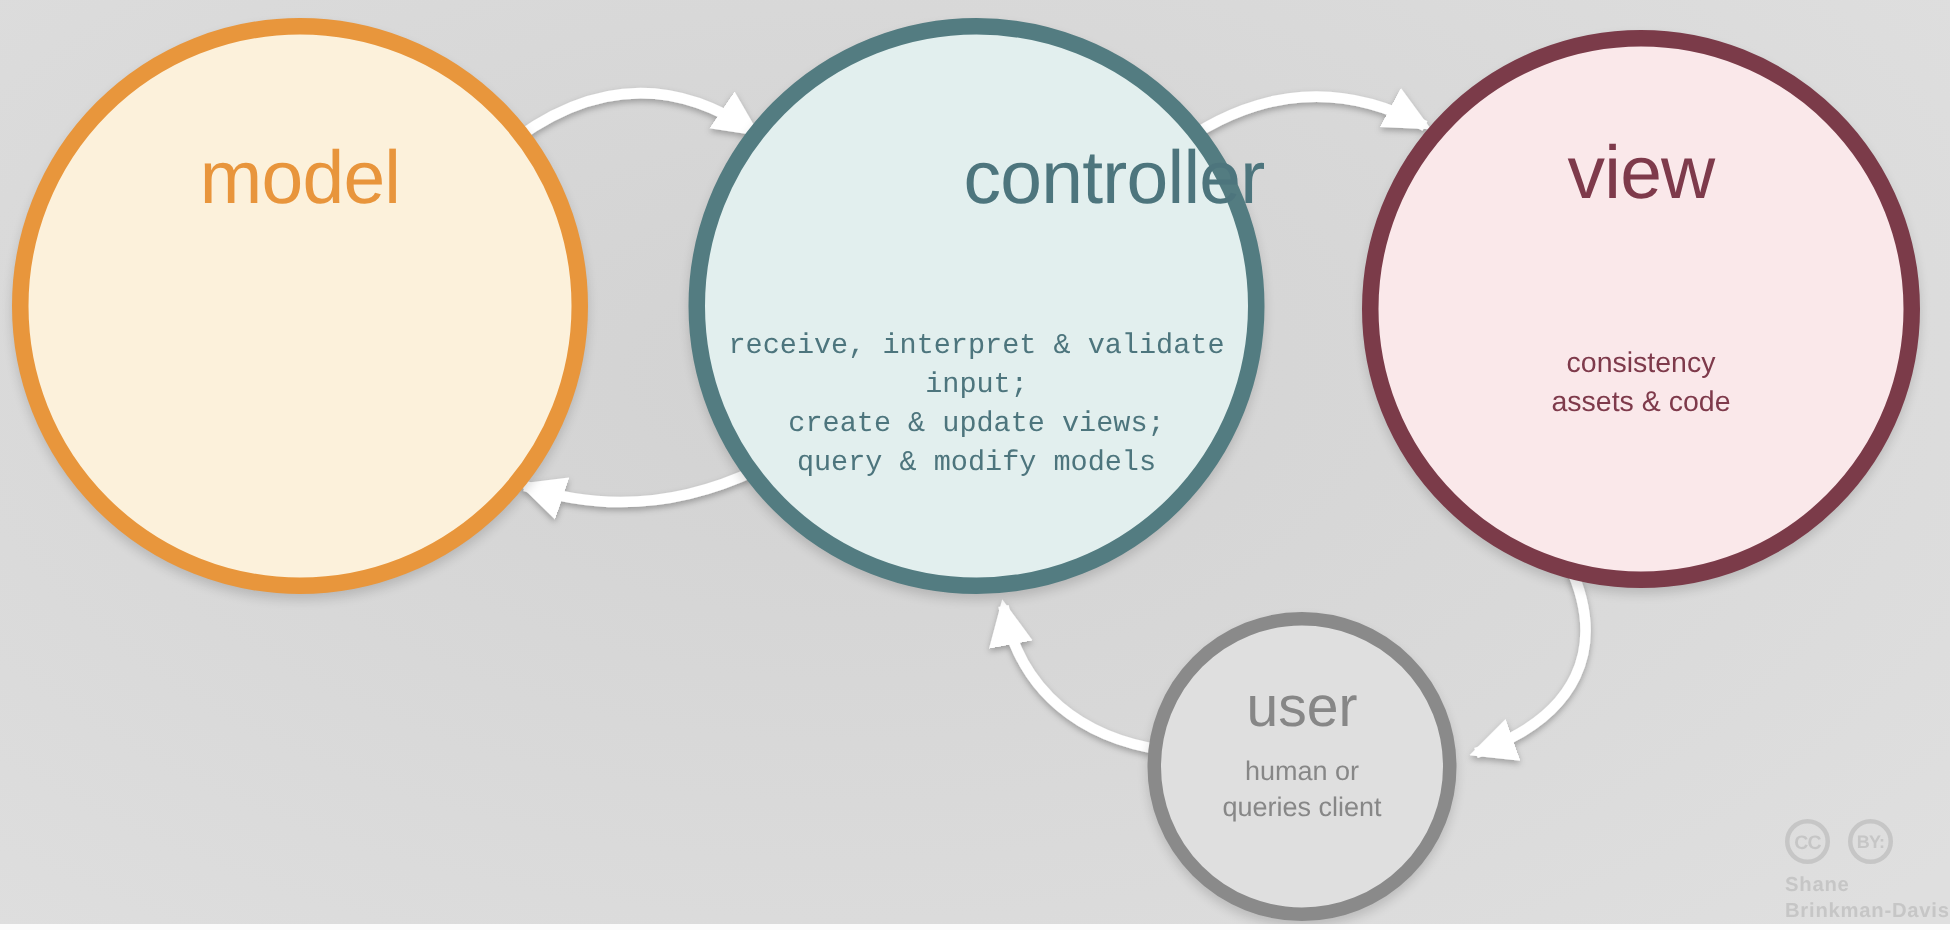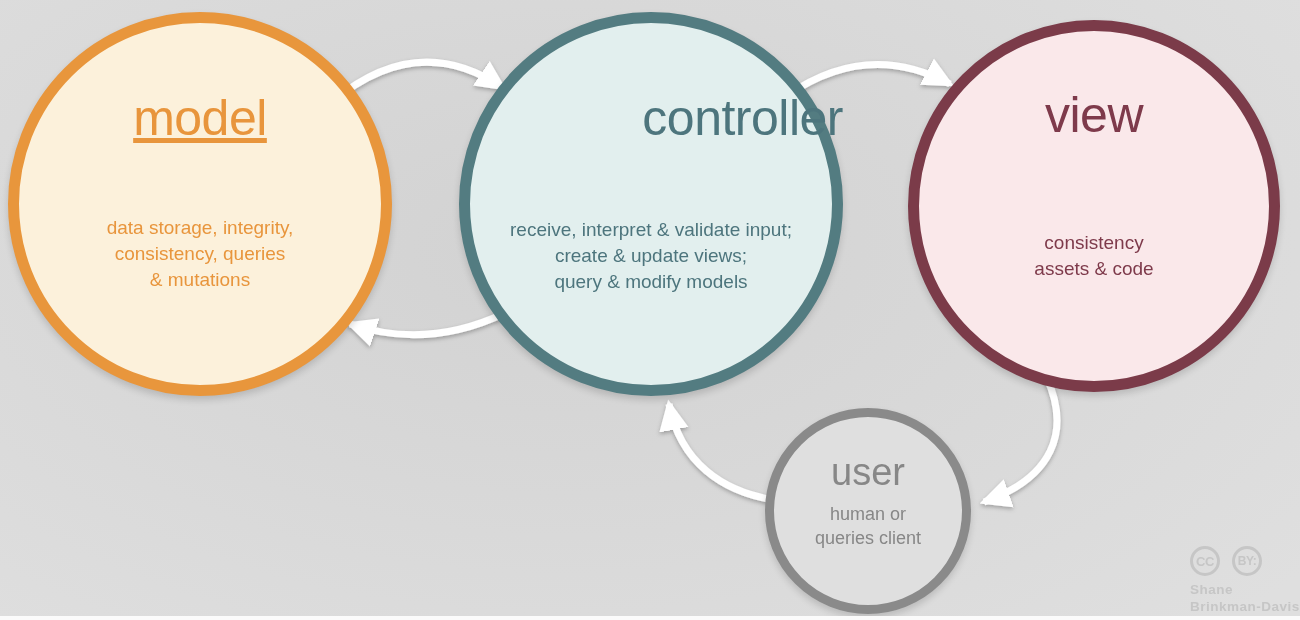--- a/index.html
+++ b/index.html
@@ -70,29 +70,24 @@
       <path d="M 1046 376 C 1072 432 1052 478 984 502" marker-end="url(#head)"></path>
       <path d="M 775 500 C 722 492 680 462 669 404" marker-end="url(#head)"></path>
     </g>
   </svg>
 
   <div class="node node-model" style="border-color: rgb(232, 150, 60); background-color: rgb(252, 241, 219);"></div>
   <div class="node node-controller" style="border-color: rgb(83, 124, 129); background-color: rgb(226, 239, 238);"></div>
   <div class="node node-view" style="border-color: rgb(123, 59, 73); background-color: rgb(250, 232, 234);"></div>
   <div class="node node-user" style="border-color: rgb(138, 138, 138); background-color: rgb(223, 223, 223);"></div>
 
-  <div class="label title-lg title-model" style="color: rgb(232, 149, 60); text-decoration: underline;">model</div>
-  <div class="label body-txt body-model" style="color: rgb(232, 149, 60);">
-    <div>data storage, integrity,</div>
-    <div>consistency, queries</div>
-    <div>&amp; mutations</div>
-  </div>
+  <div class="label title-lg title-model" style="color: rgb(232, 149, 60);">model</div>
 
   <div class="label title-lg title-controller" style="color: rgb(77, 117, 125);">controller</div>
-  <div class="label body-txt body-controller" style="color: rgb(77, 117, 125);">
+  <div class="label body-txt body-controller" style="color: rgb(77, 117, 125); font-family: Liberation Mono, monospace;">
     <div>receive, interpret &amp; validate input;</div>
     <div>create &amp; update views;</div>
     <div>query &amp; modify models</div>
   </div>
 
   <div class="label title-lg title-view" style="color: rgb(126, 58, 75);">view</div>
   <div class="label body-txt body-view" style="color: rgb(126, 58, 75);">
     <div>consistency</div>
     <div>assets &amp; code</div>
   </div>

